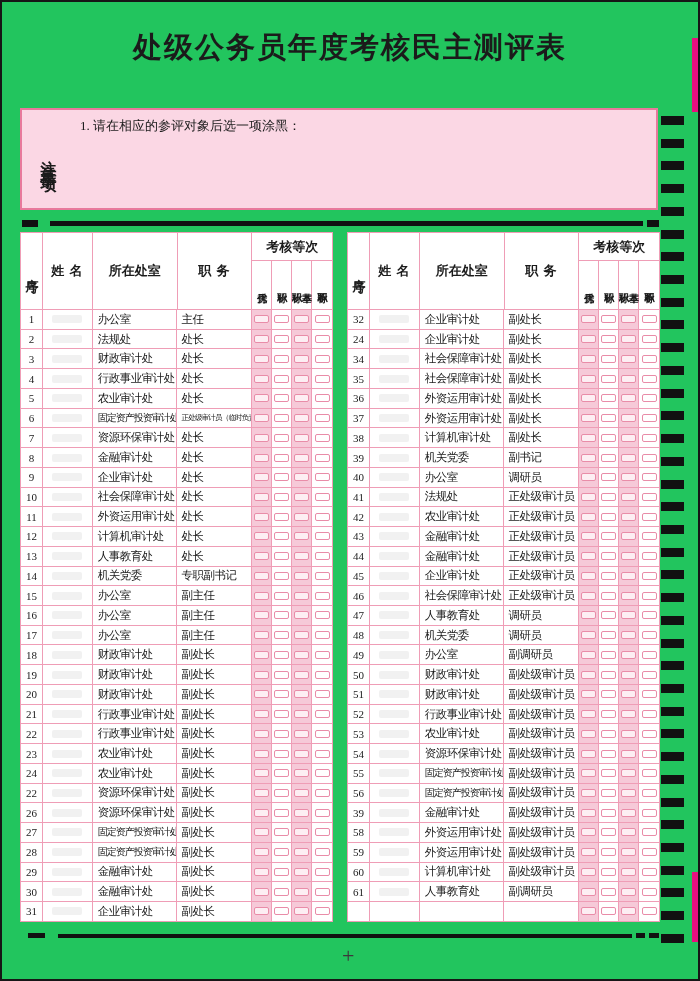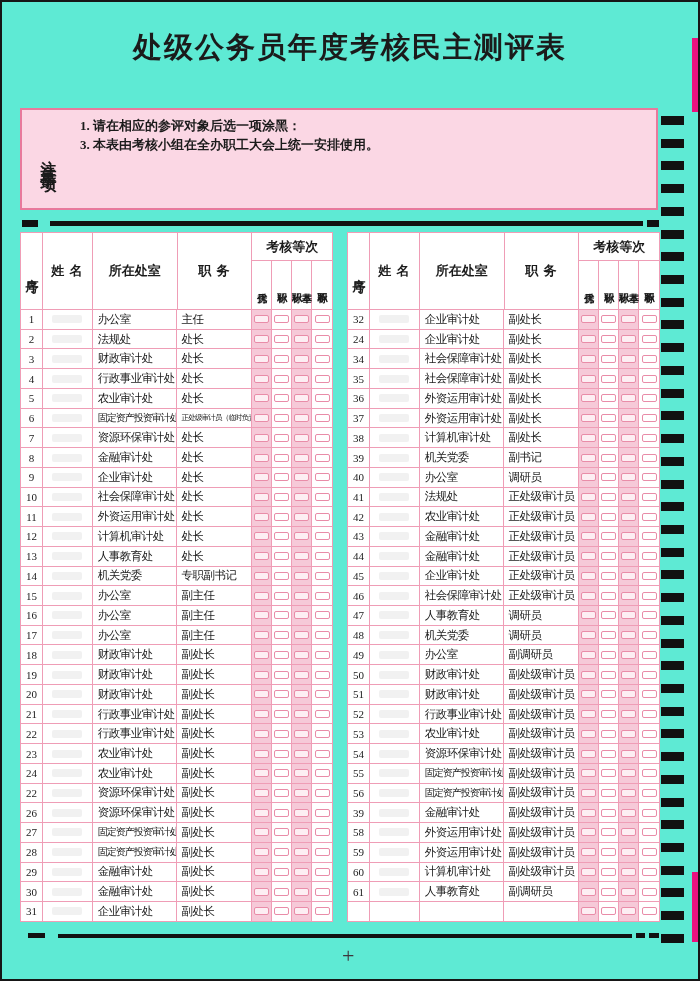--- a/index.html
+++ b/index.html
@@ -7,21 +7,21 @@
     --pink-dark:#e8799c;
     --stripe:#f6c9d8;
     --notice-bg:#fbd7e4;
     --bubble-border:#e98ca8;
     --ink:#1b1b1b;
     --magenta:#e8117f;
   }
   *{margin:0;padding:0;box-sizing:border-box;}
   html,body{background:#888;}
   #page{
-    position:relative;width:700px;height:981px;background:#5eead4;
+    position:relative;width:700px;height:981px;background:#22c55e;
     border:2px solid #161616;overflow:hidden;
     font-family:"Liberation Serif","DejaVu Serif",serif;color:var(--ink);
   }
   
   .title{
     position:absolute;top:26px;left:0;width:100%;text-align:center;
     font-size:29px;font-weight:bold;letter-spacing:2px;
   }
   .meta{position:absolute;top:80px;left:45px;width:610px;font-size:15px;font-weight:bold;}
   .meta .right{position:absolute;left:380px;top:0;}
@@ -29,21 +29,21 @@
   .notice{
     position:absolute;left:18px;top:106px;width:638px;height:102px;
     background:var(--notice-bg);border:2px solid var(--pink-dark);
     display:flex;
   }
   .notice-label{
     width:52px;display:flex;align-items:center;justify-content:center;
     writing-mode:vertical-rl;text-orientation:upright;
     font-size:16px;font-weight:bold;letter-spacing:6px;
   }
-  .notice-body{flex:1;padding:6px 4px 4px 6px;font-size:13px;font-weight:bold;line-height:19px;}
+  .notice-body{flex:1;padding:6px 4px 4px 6px;font-size:13px;font-weight:normal;line-height:19px;}
   .mark-correct{display:inline-block;width:20px;height:8px;background:#111;border-radius:2px;vertical-align:middle;margin:0 10px 2px 8px;}
   .wm{display:inline-block;width:18px;height:8px;border:1px solid var(--bubble-border);border-radius:2px;background:#fff;position:relative;vertical-align:middle;margin:0 4px 2px 0;}
   .wm.check::before{content:"\2713";position:absolute;left:2px;top:-9px;font-size:13px;color:#111;}
   .wm.cross::before{content:"\2715";position:absolute;left:3px;top:-5px;font-size:10px;color:#111;}
   .wm.half::before{content:"";position:absolute;left:1px;top:1px;bottom:1px;width:7px;background:#111;border-radius:1px;}
   .wm.dash{border-color:transparent;background:transparent;}
   .wm.dash::before{content:"";position:absolute;left:0;right:2px;top:2px;height:3px;background:#111;}
   .wm.thin::before{content:"";position:absolute;left:1px;top:1px;bottom:1px;width:4px;background:#111;}
   .wrong-group{display:inline-block;margin-left:8px;}
   
@@ -94,21 +94,20 @@
 
 <div id="page">
 
   <div class="title">处级公务员年度考核民主测评表</div>
 
 
   <div class="notice">
     <div class="notice-label">注意事项</div>
     <div class="notice-body">
       <div>1. 请在相应的参评对象后选一项涂黑：</div>
-      <div>3. 本表由考核小组在全办职工大会上统一安排使用。</div>
     </div>
   </div>
 
   <div class="band" style="left:20px;top:218px;width:16px;height:7px;"></div>
   <div class="band" style="left:48px;top:219px;width:593px;height:5px;"></div>
   <div class="band" style="left:645px;top:218px;width:12px;height:7px;"></div>
 
   <div class="sheet-table" style="left:18px;">
     <div class="thead">
       <div class="hc h-seq vtext">序号</div>

